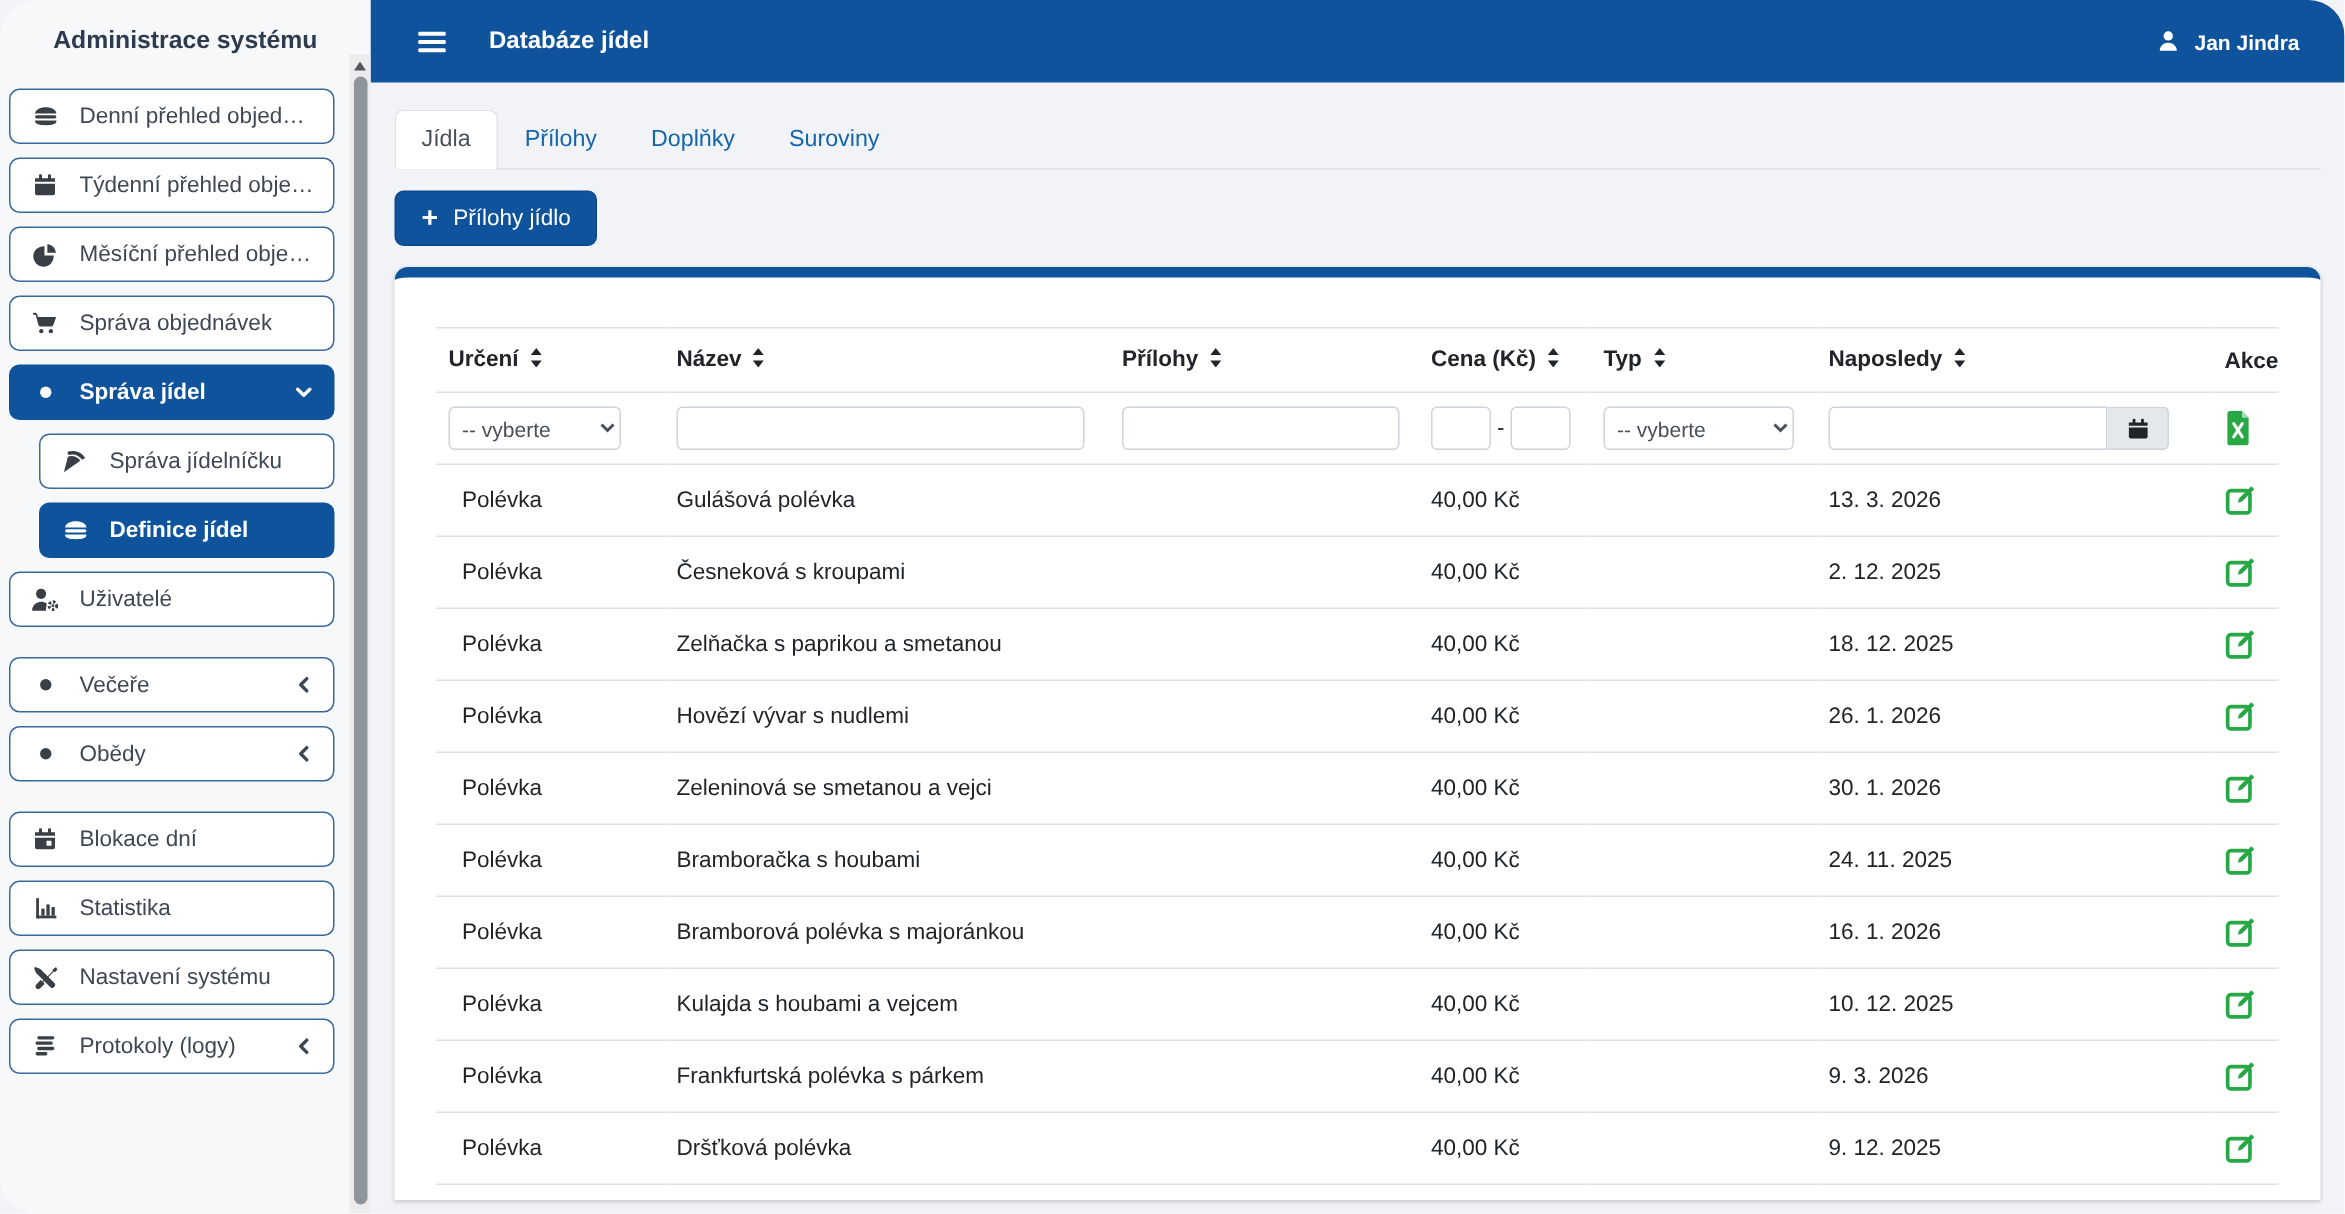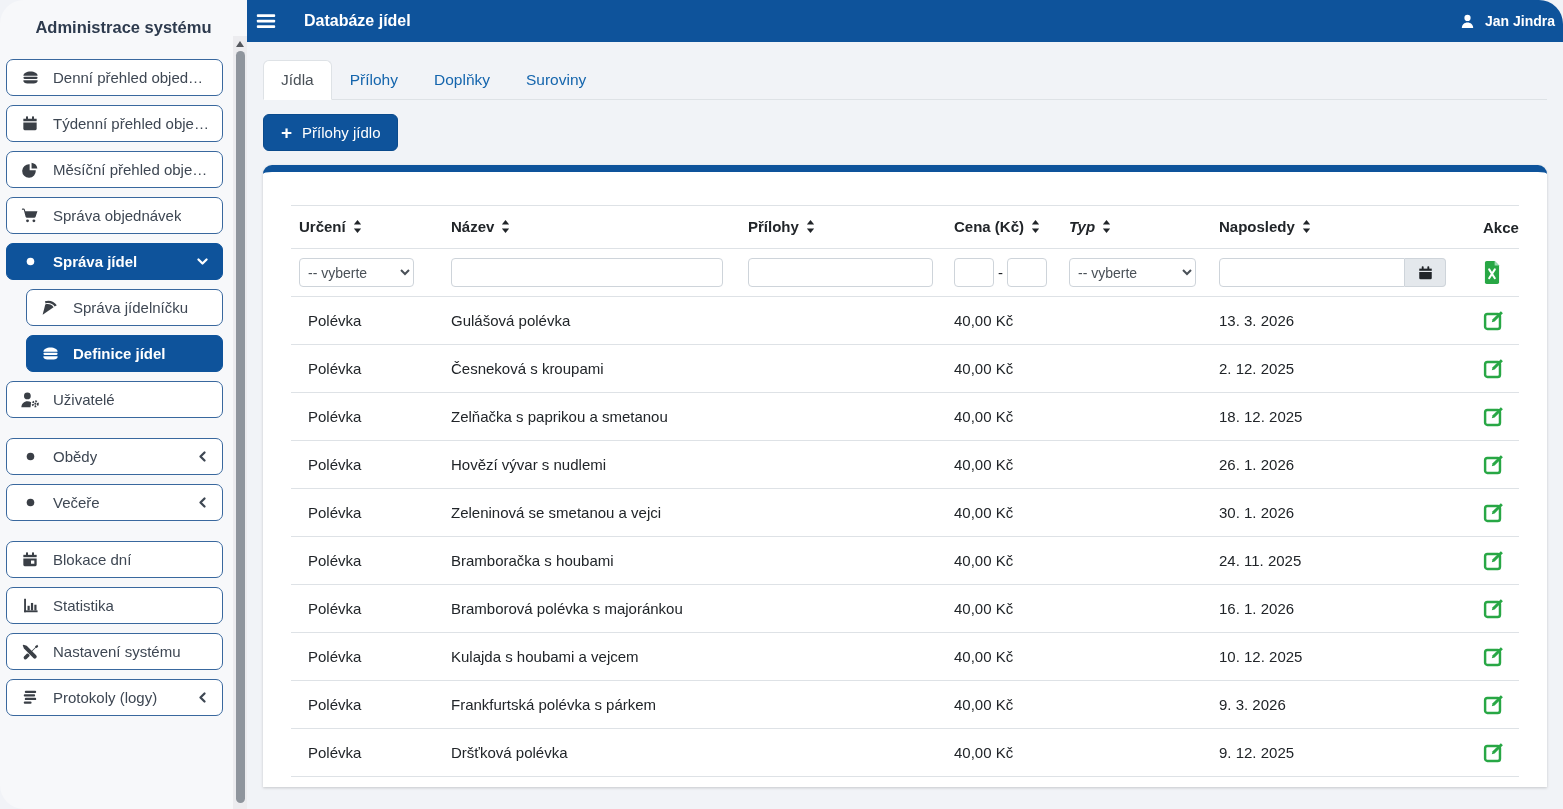--- a/index.html
+++ b/index.html
@@ -31,21 +31,21 @@
   .side-item .chev{margin-left:auto;display:flex;color:inherit;}
   .side-item.active{background:var(--primary);border-color:var(--primary);color:#fff;font-weight:600;}
   .side-item.active .icon{color:#fff;}
   .side-item.sub{margin-left:20px;}
   .side-scrollbar{position:absolute;top:36px;right:0;bottom:0;width:14px;background:#ececef;display:flex;flex-direction:column;align-items:center;}
   .scroll-arrow{width:0;height:0;border-left:4.5px solid transparent;border-right:4.5px solid transparent;border-bottom:6px solid #55585e;margin-top:5px;}
   .scroll-thumb{width:9px;background:#8f959d;border-radius:5px;flex:1;margin:4px 0 6px;}
 
   
   .main{flex:1;display:flex;flex-direction:column;min-width:0;}
-  .topbar{height:42px;flex:none;background:var(--primary);display:flex;align-items:center;color:#fff;padding:0 8px;justify-content:space-between;}
+  .topbar{height:55px;flex:none;background:var(--primary);display:flex;align-items:center;color:#fff;padding:0 30px;justify-content:space-between;}
   .menu-btn{display:flex;cursor:pointer;}
   .topbar-title{font-weight:700;font-size:16px;margin-left:27px;}
   .user{margin-left:auto;display:flex;align-items:center;gap:9px;font-weight:700;font-size:14px;cursor:pointer;}
 
   .content{padding:18px 16px 0;flex:1;min-height:0;overflow:hidden;}
   .tabs{display:flex;border-bottom:1px solid var(--border);}
   .tab{padding:10px 17px;font-size:15.5px;color:var(--tab-link);cursor:pointer;border:1px solid transparent;border-radius:6px 6px 0 0;margin-bottom:-1px;}
   .tab.active{background:#fff;color:#495057;border-color:var(--border) var(--border) #fff;}
 
   .add-btn{
@@ -187,34 +187,34 @@
             <span class="lbl">Uživatelé</span>
           </div>
         </div>
         <div class="side-group">
           <div class="side-item">
             <span class="icon">
               <svg viewBox="0 0 24 24" width="13" height="13" fill="currentColor">
                 <circle cx="12" cy="12" r="7"></circle>
               </svg>
             </span>
-            <span class="lbl">Obědy</span>
+            <span class="lbl">Večeře</span>
             <span class="chev">
               <svg viewBox="0 0 16 16" width="13" height="13" fill="none" stroke="currentColor" stroke-width="2.8" stroke-linecap="round" stroke-linejoin="round">
                 <path d="M10.5 3l-5 5 5 5"></path>
               </svg>
             </span>
           </div>
           <div class="side-item">
             <span class="icon">
               <svg viewBox="0 0 24 24" width="13" height="13" fill="currentColor">
                 <circle cx="12" cy="12" r="7"></circle>
               </svg>
             </span>
-            <span class="lbl">Večeře</span>
+            <span class="lbl">Obědy</span>
             <span class="chev">
               <svg viewBox="0 0 16 16" width="13" height="13" fill="none" stroke="currentColor" stroke-width="2.8" stroke-linecap="round" stroke-linejoin="round">
                 <path d="M10.5 3l-5 5 5 5"></path>
               </svg>
             </span>
           </div>
         </div>
         <div class="side-group">
           <div class="side-item">
             <span class="icon">
@@ -321,21 +321,21 @@
                       <path d="M5 15L9.2 9.7H.8z"></path>
                     </svg></span></th>
                 <th style="width: 206px;"><span>Přílohy</span><span class="sort"><svg viewBox="0 0 10 15" width="9" height="13" fill="currentColor">
                       <path d="M5 0l4.2 5.3H.8z"></path>
                       <path d="M5 15L9.2 9.7H.8z"></path>
                     </svg></span></th>
                 <th style="width: 115px;"><span>Cena (Kč)</span><span class="sort"><svg viewBox="0 0 10 15" width="9" height="13" fill="currentColor">
                       <path d="M5 0l4.2 5.3H.8z"></path>
                       <path d="M5 15L9.2 9.7H.8z"></path>
                     </svg></span></th>
-                <th style="width: 150px; font-style: italic;"><span>Typ</span><span class="sort"><svg viewBox="0 0 10 15" width="9" height="13" fill="currentColor">
+                <th style="width: 150px;"><span>Typ</span><span class="sort"><svg viewBox="0 0 10 15" width="9" height="13" fill="currentColor">
                       <path d="M5 0l4.2 5.3H.8z"></path>
                       <path d="M5 15L9.2 9.7H.8z"></path>
                     </svg></span></th>
                 <th style="width: 264px;"><span>Naposledy</span><span class="sort"><svg viewBox="0 0 10 15" width="9" height="13" fill="currentColor">
                       <path d="M5 0l4.2 5.3H.8z"></path>
                       <path d="M5 15L9.2 9.7H.8z"></path>
                     </svg></span></th>
                 <th><span>Akce</span></th>
               </tr>
             <tr class="filter-row">

